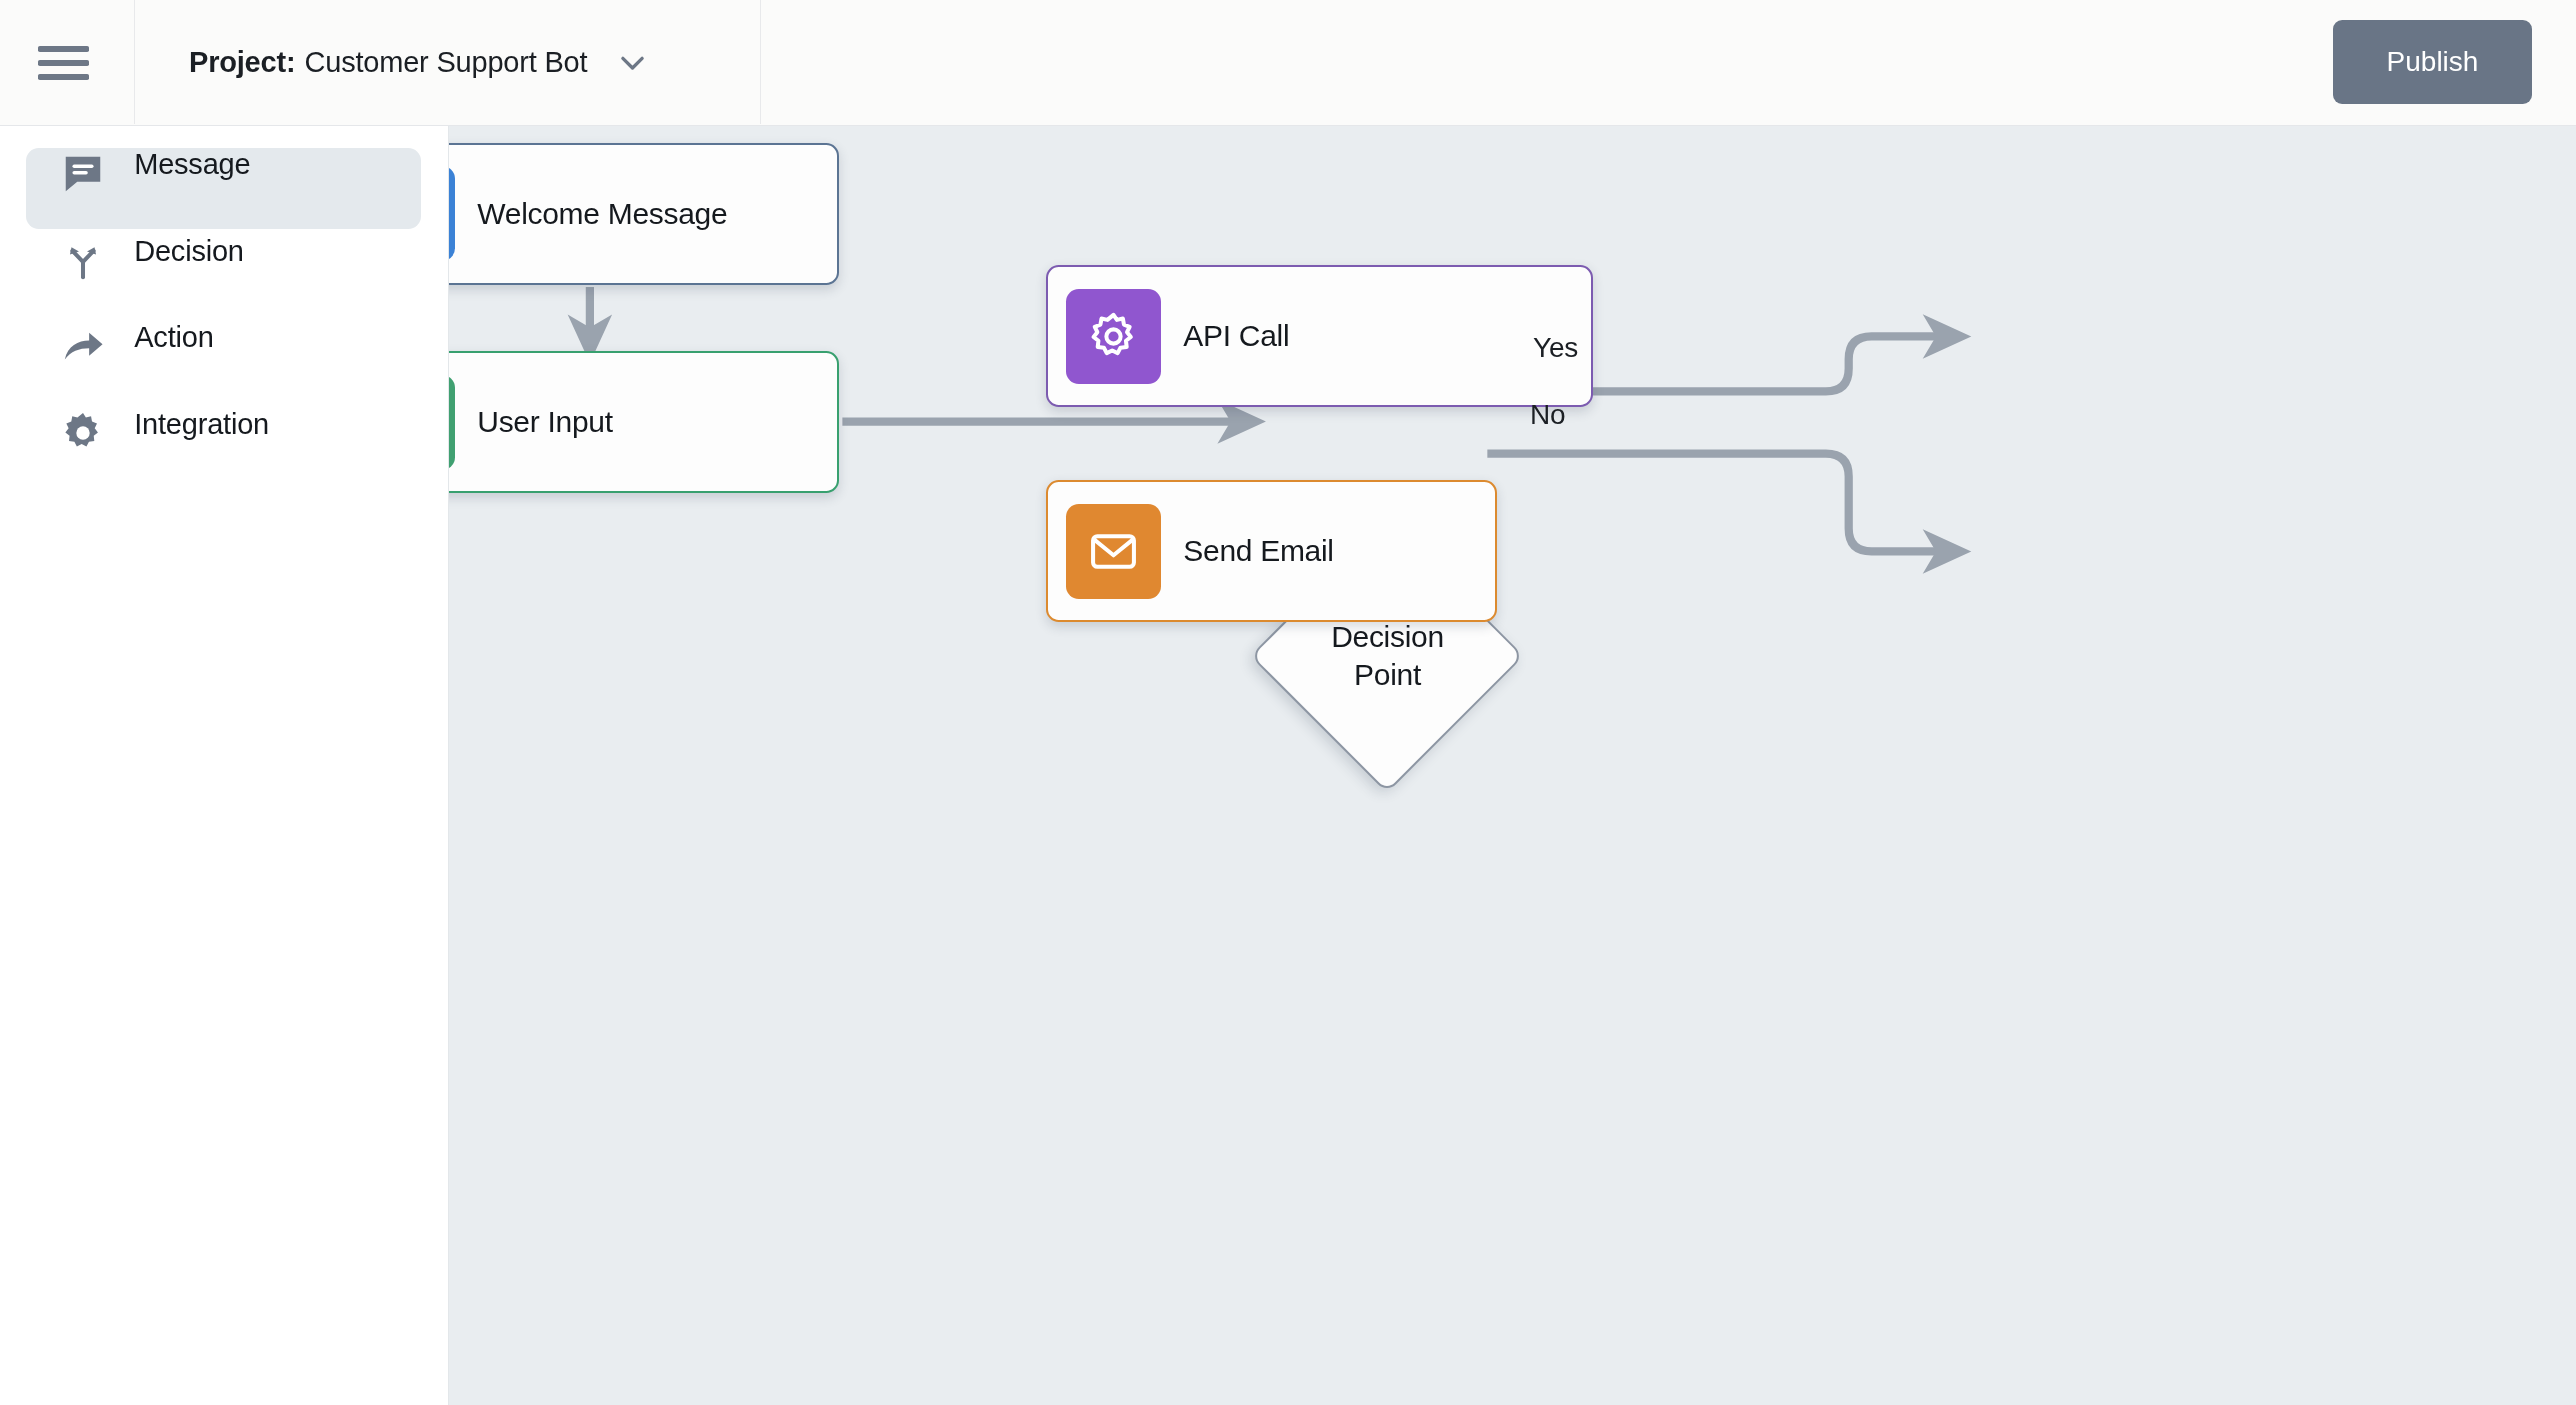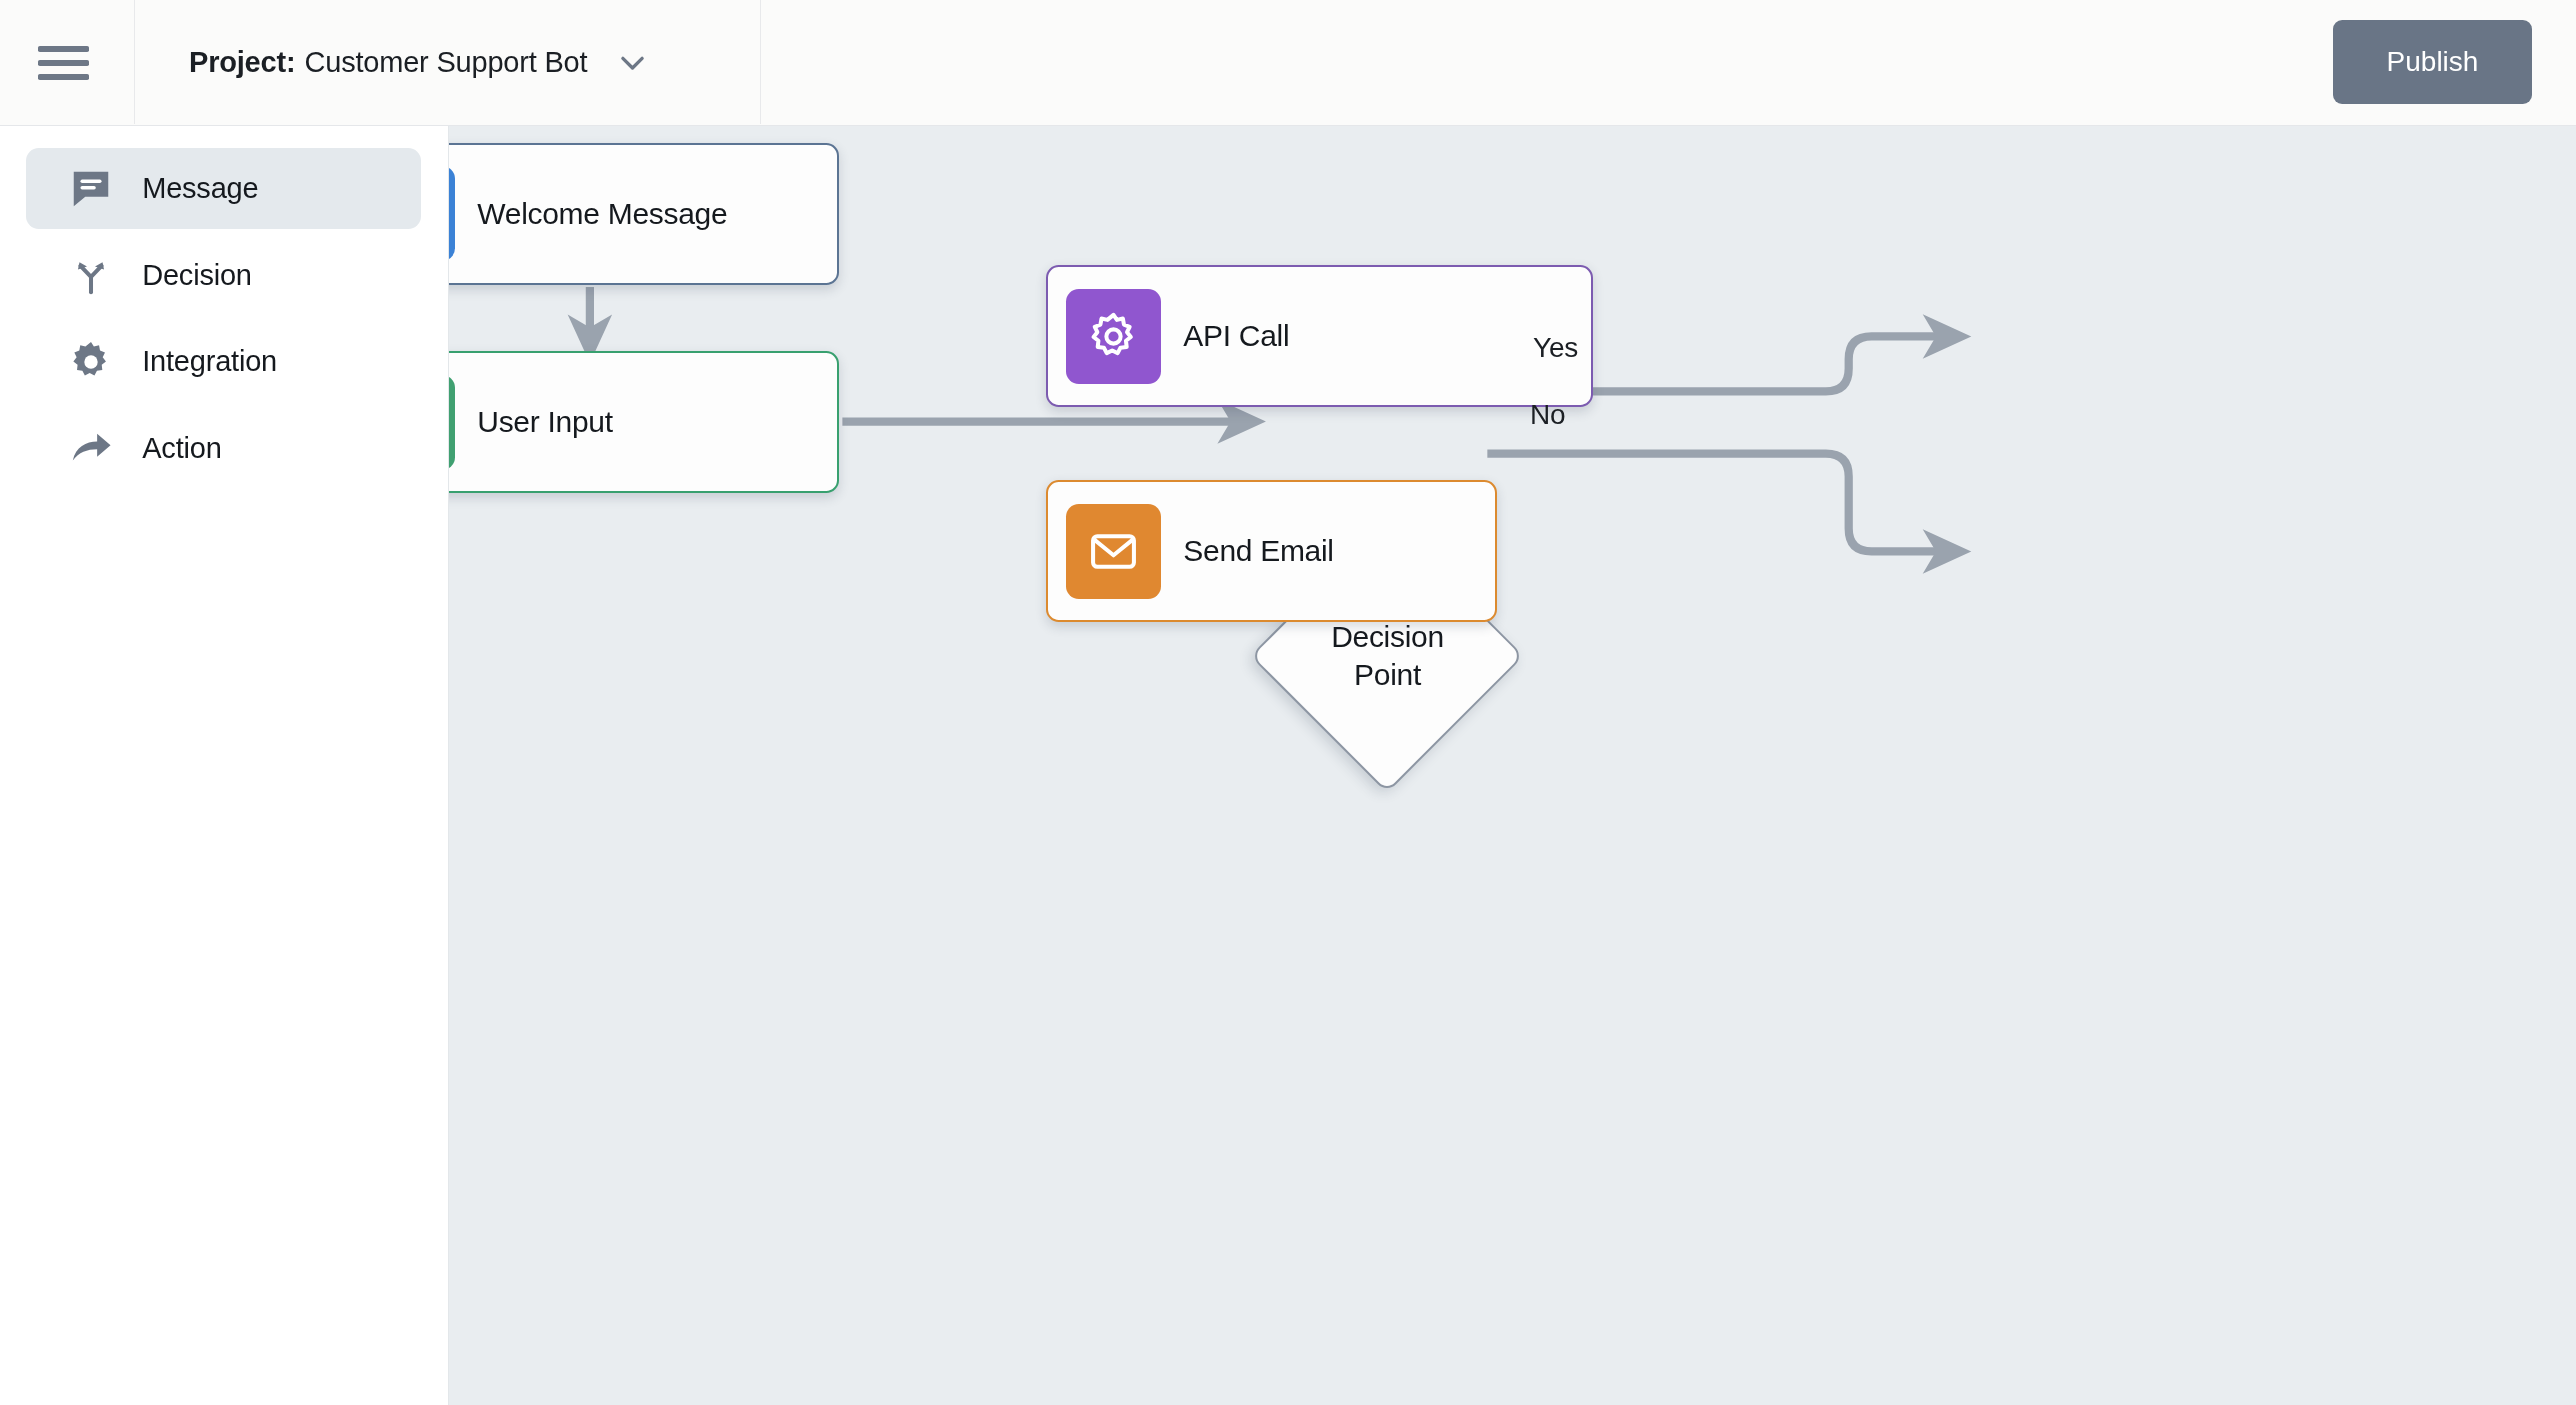--- a/index.html
+++ b/index.html
@@ -60,22 +60,22 @@
     width:449px; height:1279px;
     background:#ffffff;
     border-right:1.8px solid #e3e7ea;
     padding-top:22px;
   }
   .sidebar-item {
     position:relative;
     margin:0 27.4px 5.5px 25.6px;
     height:81px;
     border-radius:12.8px;
-    display:flex; align-items:center;
-    padding-left:40px;
+    display:flex; 
+    padding-left:32px;
     cursor:pointer;
   }
   .sidebar-item.active { background:#e4e9ed; }
   .sidebar-icon {
     width:51px; height:51px;
     display:flex; align-items:center; justify-content:center;
     flex:0 0 51px;
   }
   .sidebar-label {
     margin-left:25.6px;
@@ -200,34 +200,34 @@
           <polygon points="6.0,5.4 9.9,7.6 5.2,9.1" fill="#6d7786" stroke="none"></polygon>
           <polygon points="18.0,5.4 18.8,9.1 14.1,7.6" fill="#6d7786" stroke="none"></polygon>
         </svg>
       </span>
       <span class="sidebar-label">Decision</span>
     </div>
 
     <div class="sidebar-item">
       <span class="sidebar-icon">
         <svg width="46" height="46" viewBox="0 0 24 24">
-          <path fill="#6d7786" d="M12 1.6 l1.5 2.3 2.7 -0.6 0.5 2.7 2.6 1 -1.2 2.5 1.7 2.2 -2.2 1.7 0.3 2.8 -2.8 0.3 -1.3 2.5 -2.5 -1.2 -2.5 1.2 -1.3 -2.5 -2.8 -0.3 0.3 -2.8 -2.2 -1.7 1.7 -2.2 -1.2 -2.5 2.6 -1 0.5 -2.7 2.7 0.6 z"></path>
-          <circle cx="12" cy="12" r="3.5" fill="#ffffff"></circle>
-        </svg>
-      </span>
-      <span class="sidebar-label">Integration</span>
+          <path d="M2.5 18.5 C4 11.5 9.5 8.6 15.2 8.6 L15.2 4.6 L22.2 10.6 L15.2 16.6 L15.2 12.6 C10 12.6 5.6 14.2 2.5 18.5 Z" fill="#6d7786"></path>
+        </svg>
+      </span>
+      <span class="sidebar-label">Action</span>
     </div>
 
     <div class="sidebar-item">
       <span class="sidebar-icon">
         <svg width="46" height="46" viewBox="0 0 24 24">
-          <path d="M2.5 18.5 C4 11.5 9.5 8.6 15.2 8.6 L15.2 4.6 L22.2 10.6 L15.2 16.6 L15.2 12.6 C10 12.6 5.6 14.2 2.5 18.5 Z" fill="#6d7786"></path>
-        </svg>
-      </span>
-      <span class="sidebar-label">Action</span>
+          <path fill="#6d7786" d="M12 1.6 l1.5 2.3 2.7 -0.6 0.5 2.7 2.6 1 -1.2 2.5 1.7 2.2 -2.2 1.7 0.3 2.8 -2.8 0.3 -1.3 2.5 -2.5 -1.2 -2.5 1.2 -1.3 -2.5 -2.8 -0.3 0.3 -2.8 -2.2 -1.7 1.7 -2.2 -1.2 -2.5 2.6 -1 0.5 -2.7 2.7 0.6 z"></path>
+          <circle cx="12" cy="12" r="3.5" fill="#ffffff"></circle>
+        </svg>
+      </span>
+      <span class="sidebar-label">Integration</span>
     </div>
   </div>
 
   <div id="canvas">
 
     <svg id="edge-layer" viewBox="0 0 2325 1398" width="2127" height="1279">
       <defs>
         <marker id="arrow" markerWidth="7" markerHeight="7" refX="3.2" refY="3.3" orient="auto" markerUnits="strokeWidth">
           <path d="M0.3,0.6 L6.2,3.3 L0.3,6.0 L1.9,3.3 Z" fill="#9aa3ae"></path>
         </marker>

